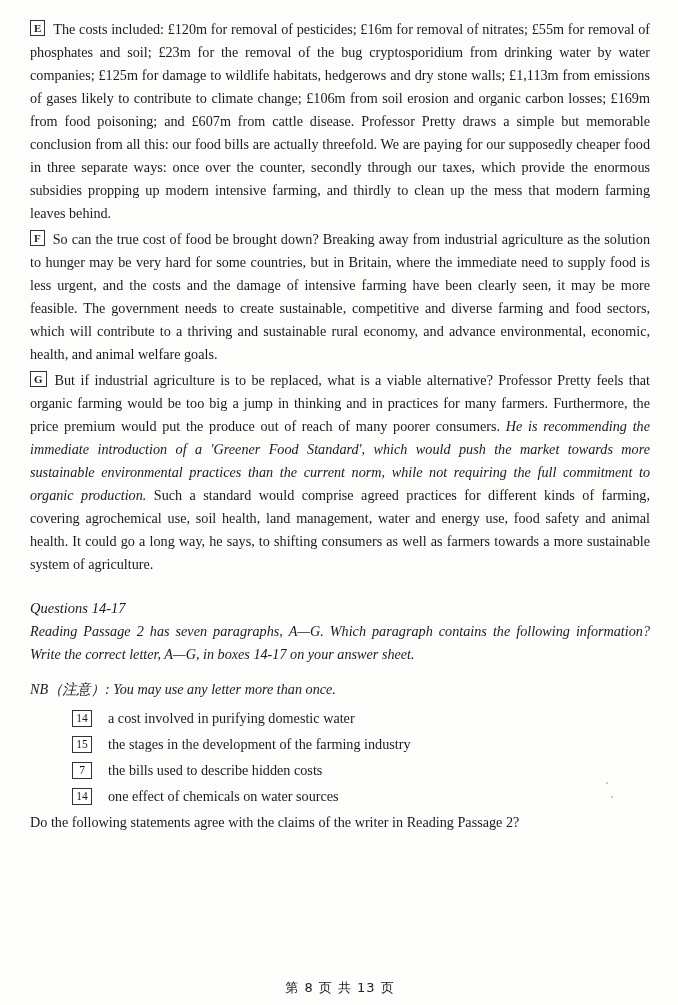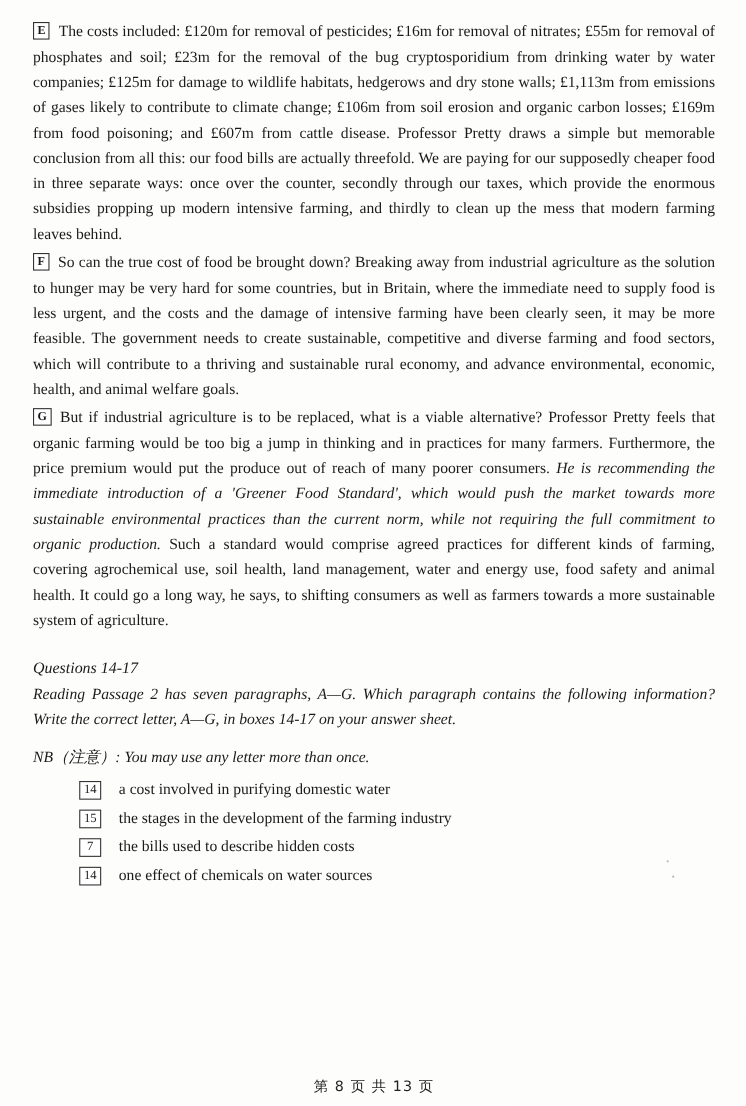--- a/index.html
+++ b/index.html
@@ -159,18 +159,19 @@
     <li class="q-item">
       <span class="q-num">7</span>
       <span class="q-text">the bills used to describe hidden costs</span>
     </li>
     <li class="q-item">
       <span class="q-num">14</span>
       <span class="q-text">one effect of chemicals on water sources</span>
     </li>
   </ul>
 
+  <p class="q-plain">Do the following statements agree with the claims of the writer in Reading Passage 2?</p>
 
   <div class="dot" style="left: 606px; top: 782px;"></div>
   <div class="dot" style="left: 611px; top: 796px;"></div>
 
   <div class="footer">第 8 页 共 13 页</div>
 </div>
 
 </body></html>

